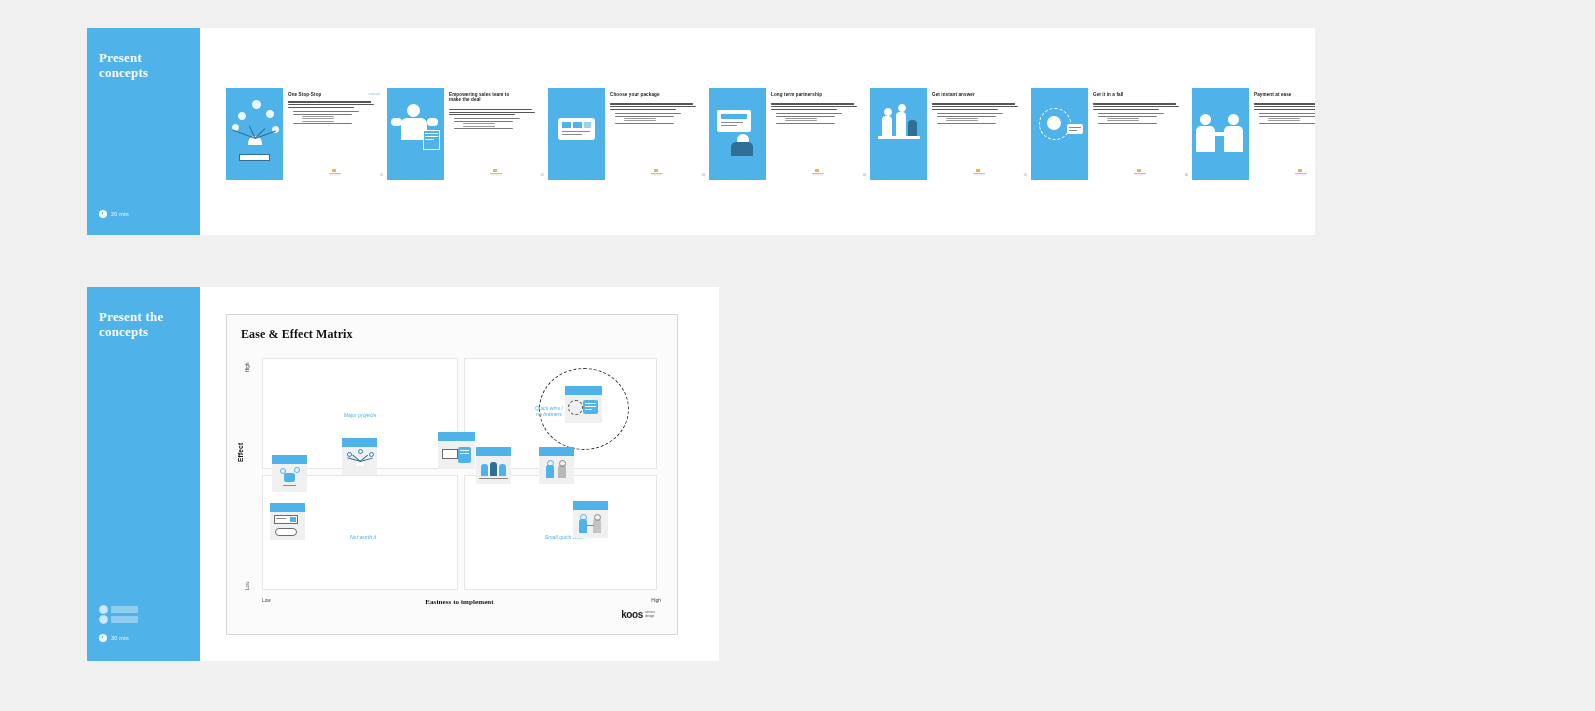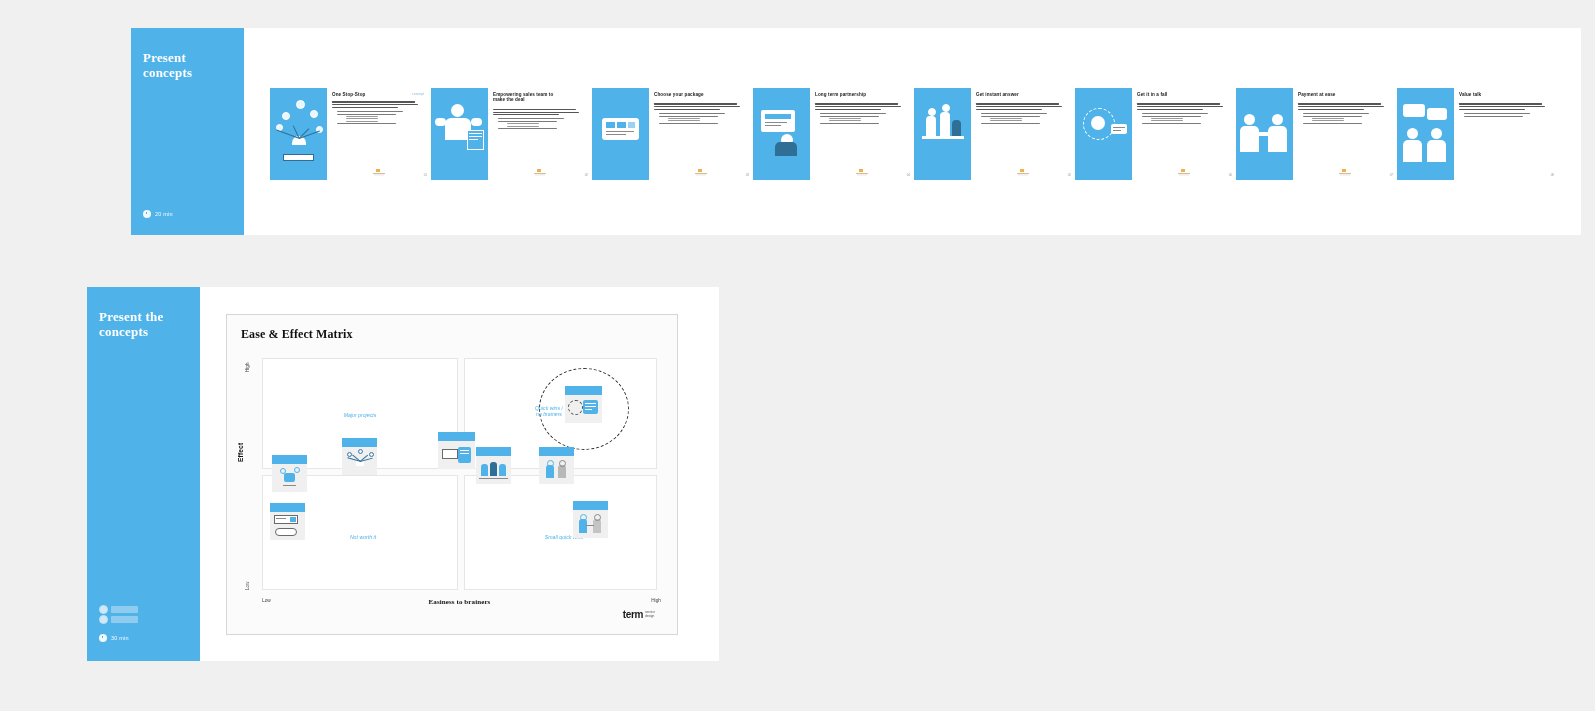--- a/index.html
+++ b/index.html
@@ -56,21 +56,21 @@
     display:flex;align-items:center;gap:3px;
   }
   .ph-ico{
     width:7px;height:7px;border-radius:50%;
     background:#cfe9f9;flex:0 0 7px;
     border:1px solid #bfe0f6;
   }
   .ph-bar{width:27px;height:7px;background:#8fcdf0;border-radius:1px;}
 
   
-  #panel-present{left:87px;top:28px;width:1450px;height:207px;margin-left:44px;}
+  #panel-present{left:87px;top:28px;width:1228px;height:207px;}
   .strip{
     position:absolute;left:0;top:0;right:0;bottom:0;
     display:flex;align-items:flex-start;
     padding:60px 0 0 26px;
     gap:1px;
   }
   .concept{
     display:flex;flex:0 0 auto;width:160px;height:92px;
     position:relative;
   }
@@ -538,21 +538,21 @@
 
     <div class="matrix-card">
 
       <div class="matrix-title">Ease &amp; Effect Matrix</div>
 
       <div class="plot">
 
         <div class="axis-y-name">Effect</div>
         <div class="axis-y-hi">High</div>
         <div class="axis-y-lo">Low</div>
-        <div class="axis-x-name">Easiness to brainers</div>
+        <div class="axis-x-name">Easiness to implement</div>
         <div class="axis-x-lo">Low</div>
         <div class="axis-x-hi">High</div>
 
         <div class="quad q-tl"></div>
         <div class="quad q-tr"></div>
         <div class="quad q-bl"></div>
         <div class="quad q-br"></div>
 
         <div class="q-label" style="left:63px;top:54px;">Major projects</div>
         <div class="q-label" style="left:252px;top:47px;">
@@ -646,21 +646,21 @@
             <div class="dd" style="left:18px;top:5px;width:15px;height:14px;background:#4FB3EA;border-radius:2px;"></div>
             <div class="dd-w" style="left:20px;top:8px;width:11px;height:1px;"></div>
             <div class="dd-w" style="left:20px;top:11px;width:11px;height:1px;"></div>
             <div class="dd-w" style="left:20px;top:14px;width:7px;height:1px;"></div>
           </div>
         </div>
 
       </div>
 
       <div class="koos">
-        <span class="koos-word">term</span>
+        <span class="koos-word">koos</span>
         <span class="koos-tag">
           <span style="display:block">service</span>
           <span style="display:block">design</span>
         </span>
       </div>
 
     </div>
   </div>
 </div>
 

